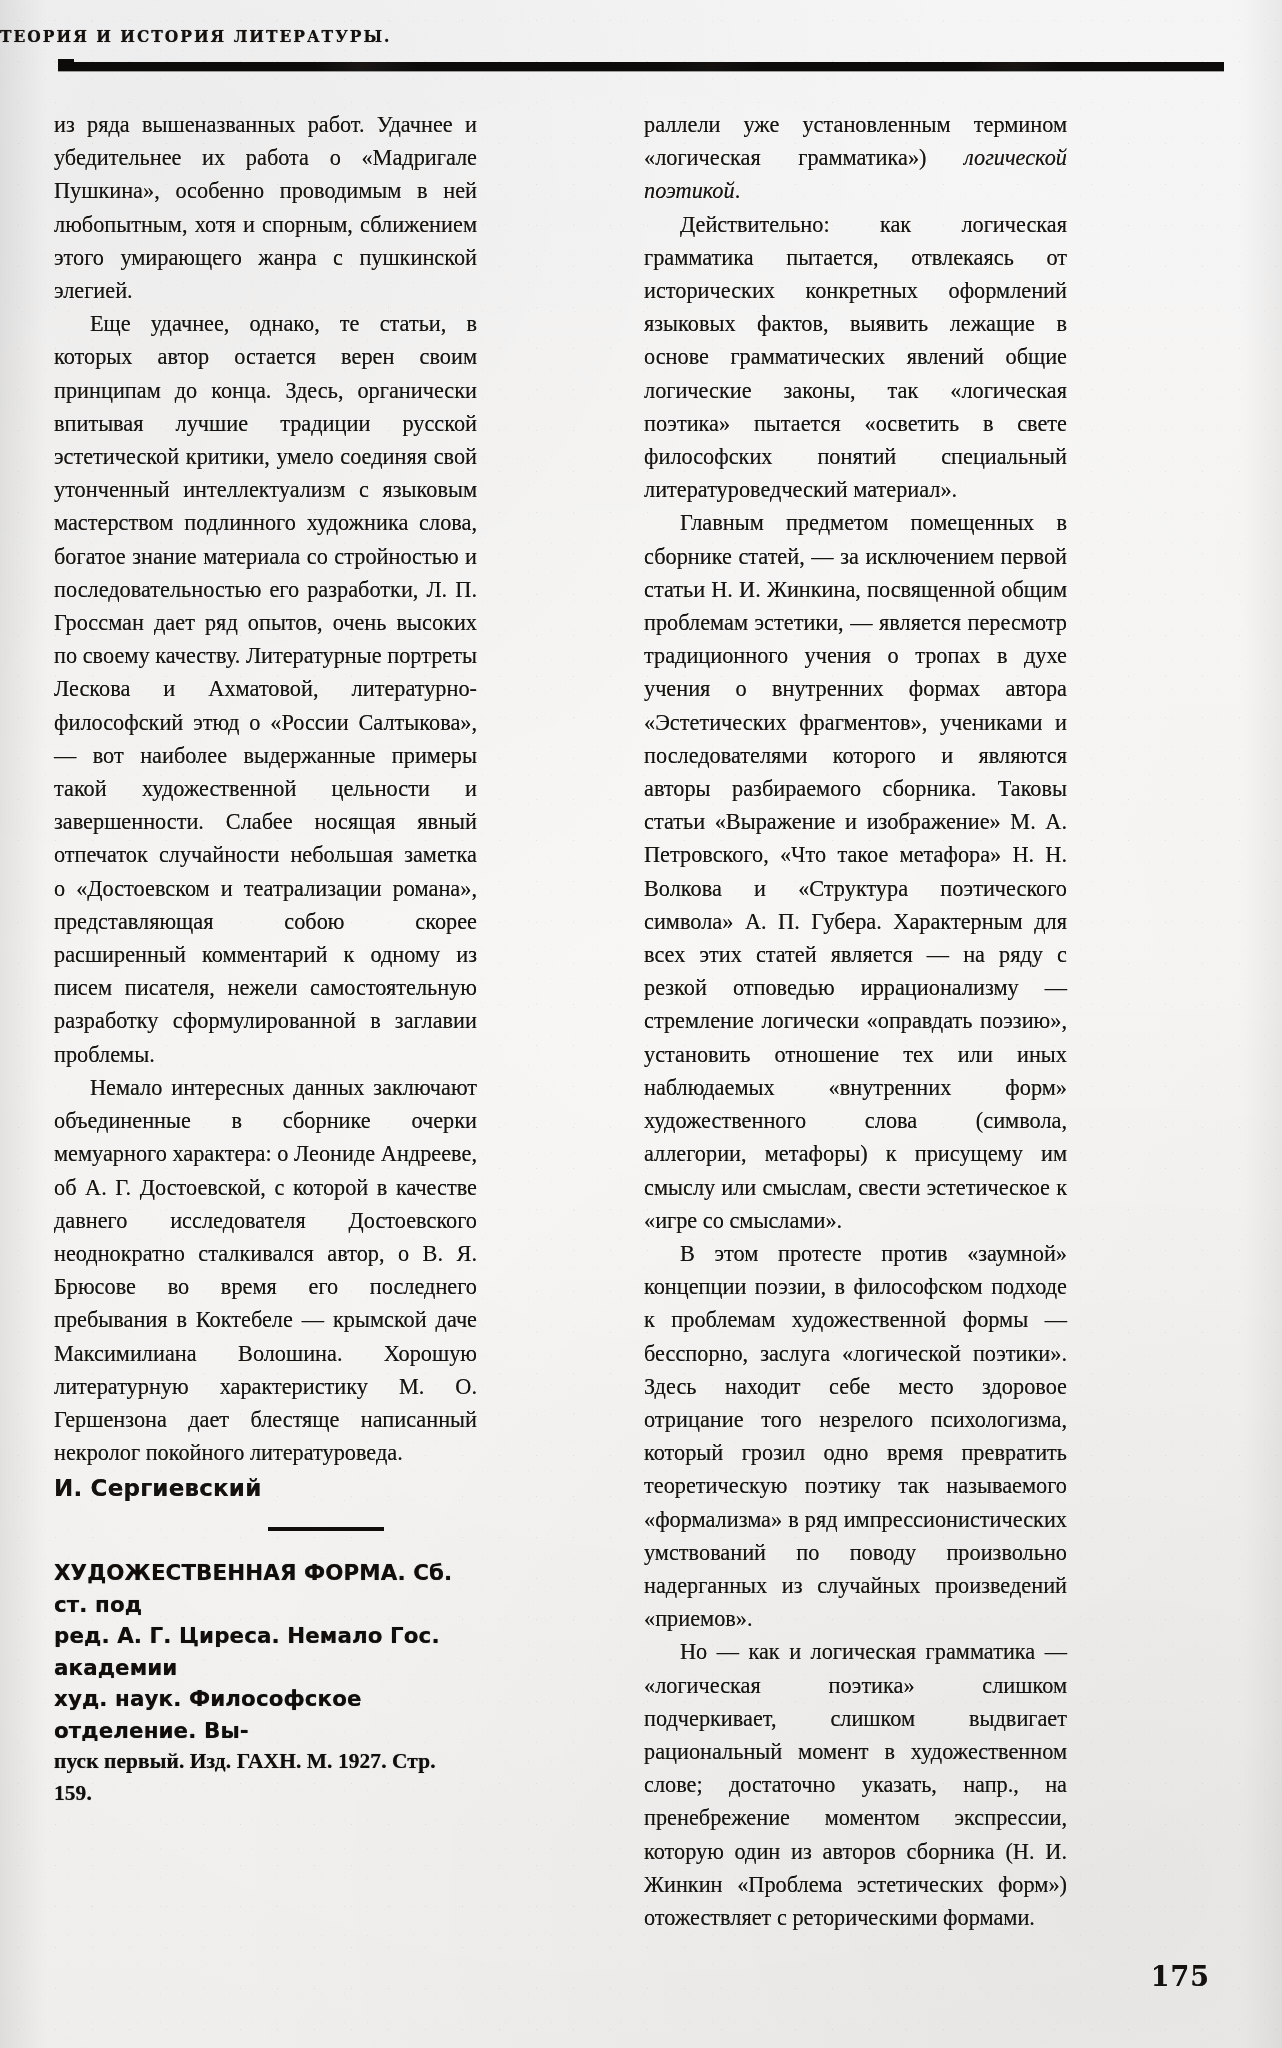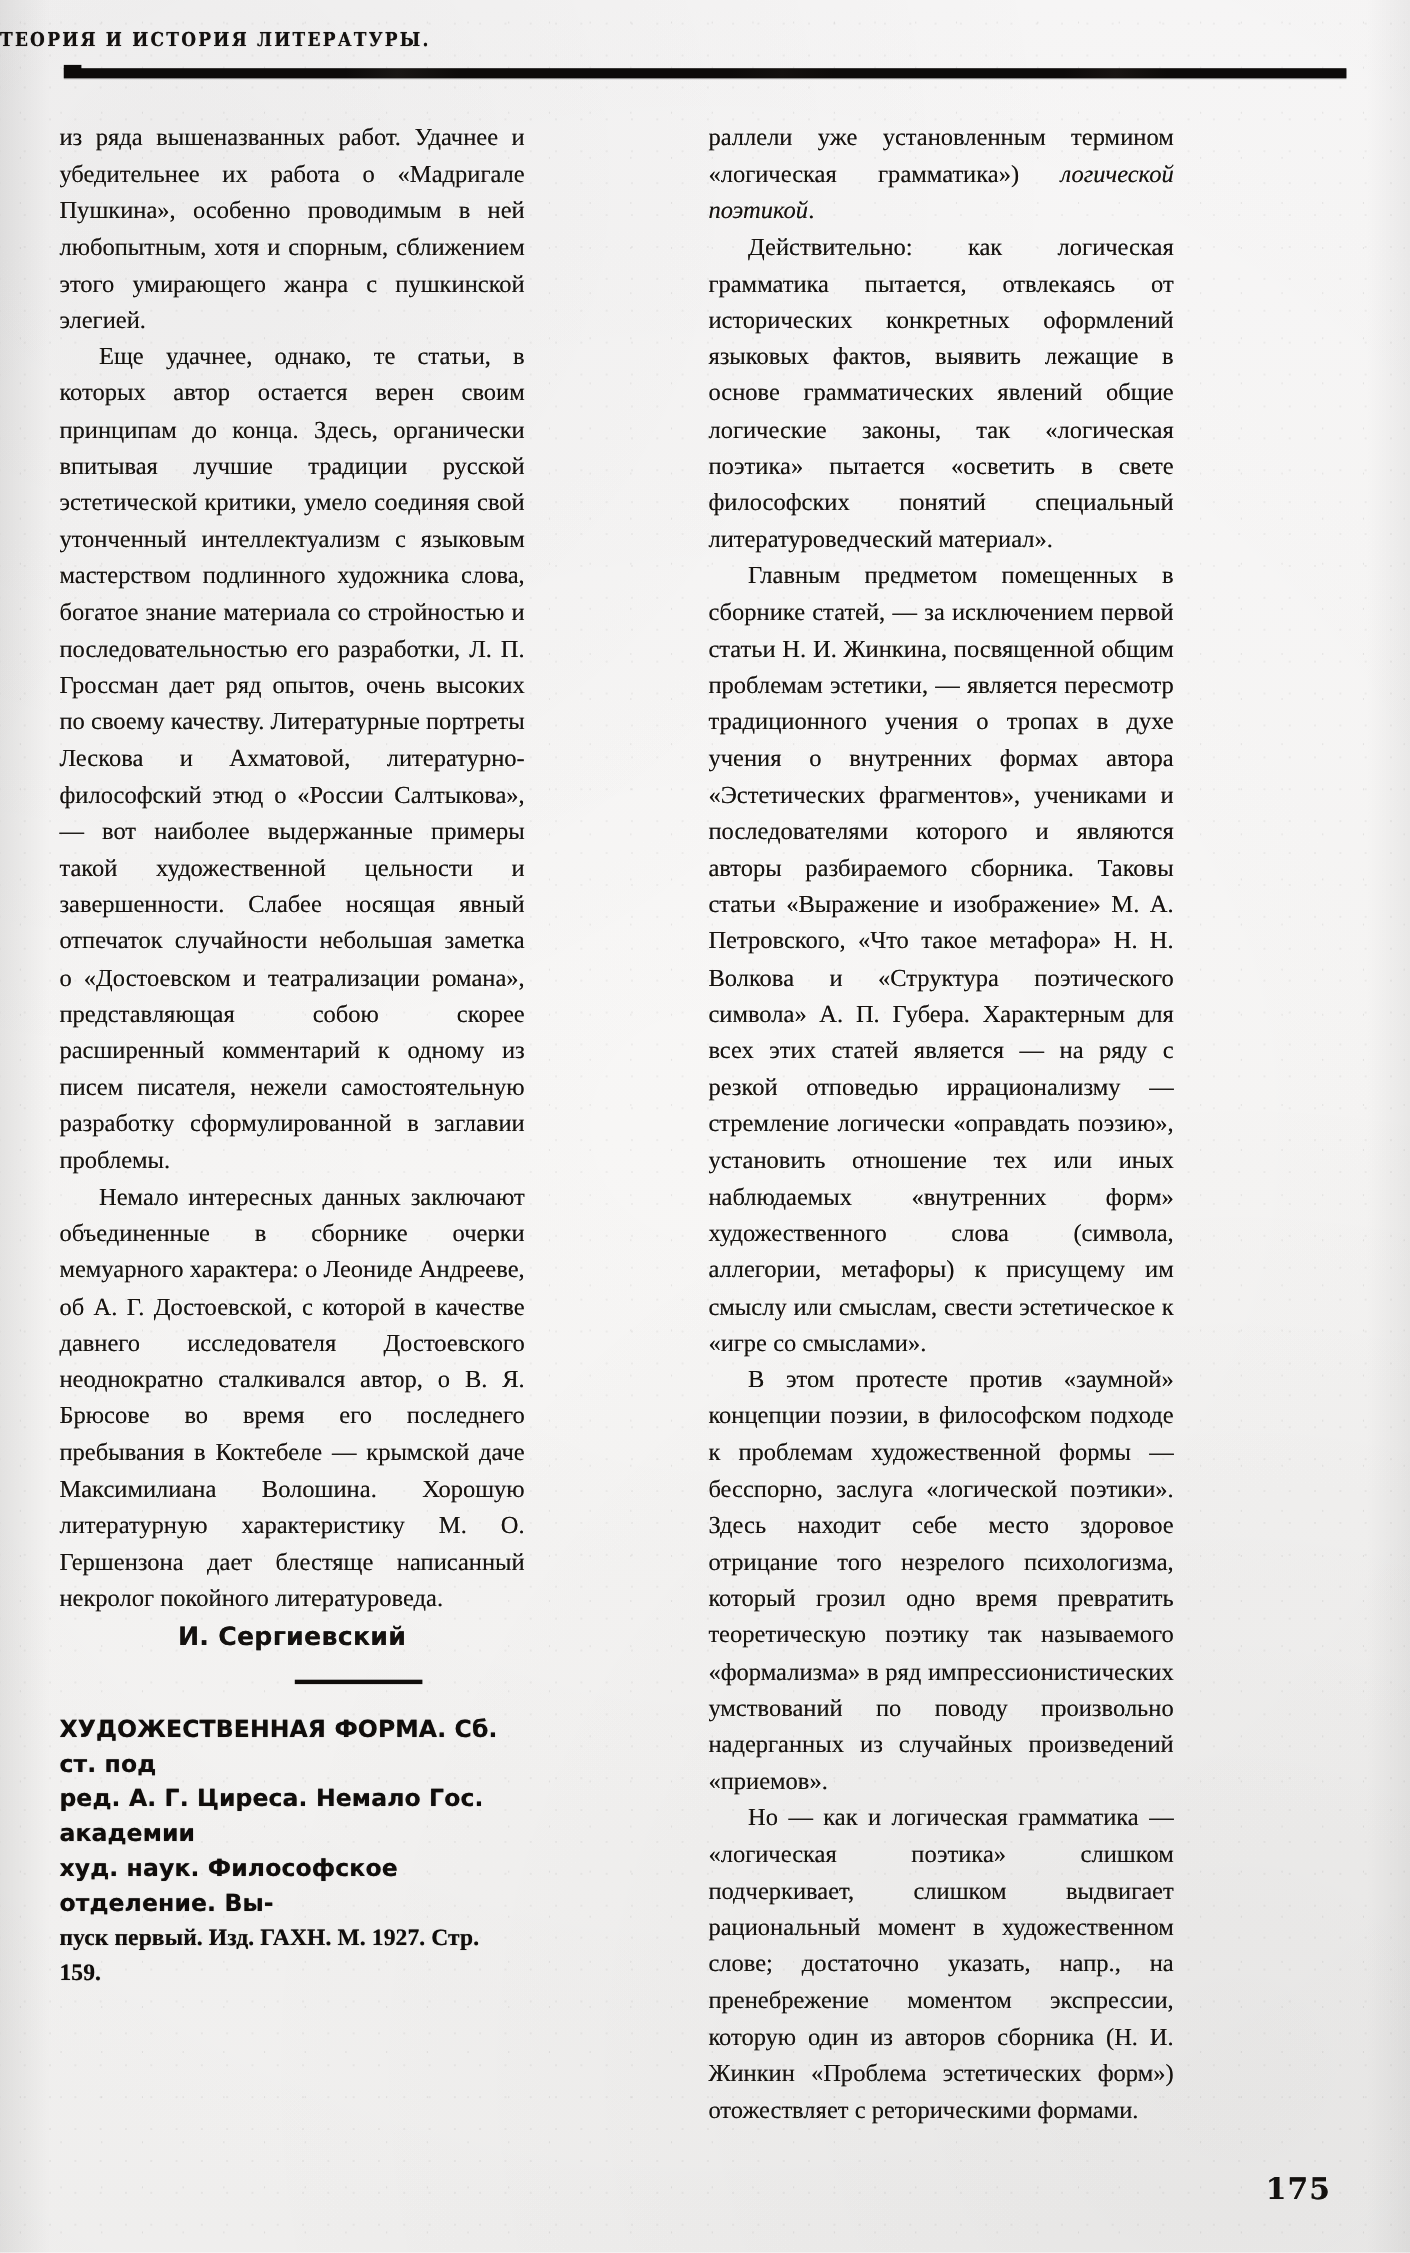--- a/index.html
+++ b/index.html
@@ -115,21 +115,21 @@
   }
   p.para.indent { text-indent: 36px; }
   p.para + p.para { margin-top: 0; }
 
   
   .it { font-style: italic; }
 
   
   .signature {
     margin: 2px 0 0 0;
-    text-align: center;
+    text-align: left;
     font-size: 23px;
     line-height: 34px;
     font-family: "DejaVu Sans", "Liberation Sans", sans-serif;
     font-weight: 600;
     letter-spacing: .2px;
     color: #14110f;
     text-shadow: 0 0 .6px rgba(0,0,0,.6);
   }
 
   
@@ -154,21 +154,21 @@
   .bookhead .l1 { display: block; }
   .bookhead .l2 { display: block; }
   .bookhead .l3 { display: block; }
   .bookhead .l4 { display: block; font-family: Liberation Serif, serif; }
   .bookhead .l5 { display: block; text-align: center; }
 
   
   #folio {
     position: absolute;
     right: 72px;
-    bottom: 42px;
+    bottom: 56px;
     font-family: "DejaVu Serif", "Liberation Serif", serif;
     font-weight: 700;
     font-size: 27px;
     letter-spacing: 1px;
     color: #14110f;
     text-shadow: 0 0 .6px rgba(0,0,0,.6);
   }
 
   
   #edgeshade {

